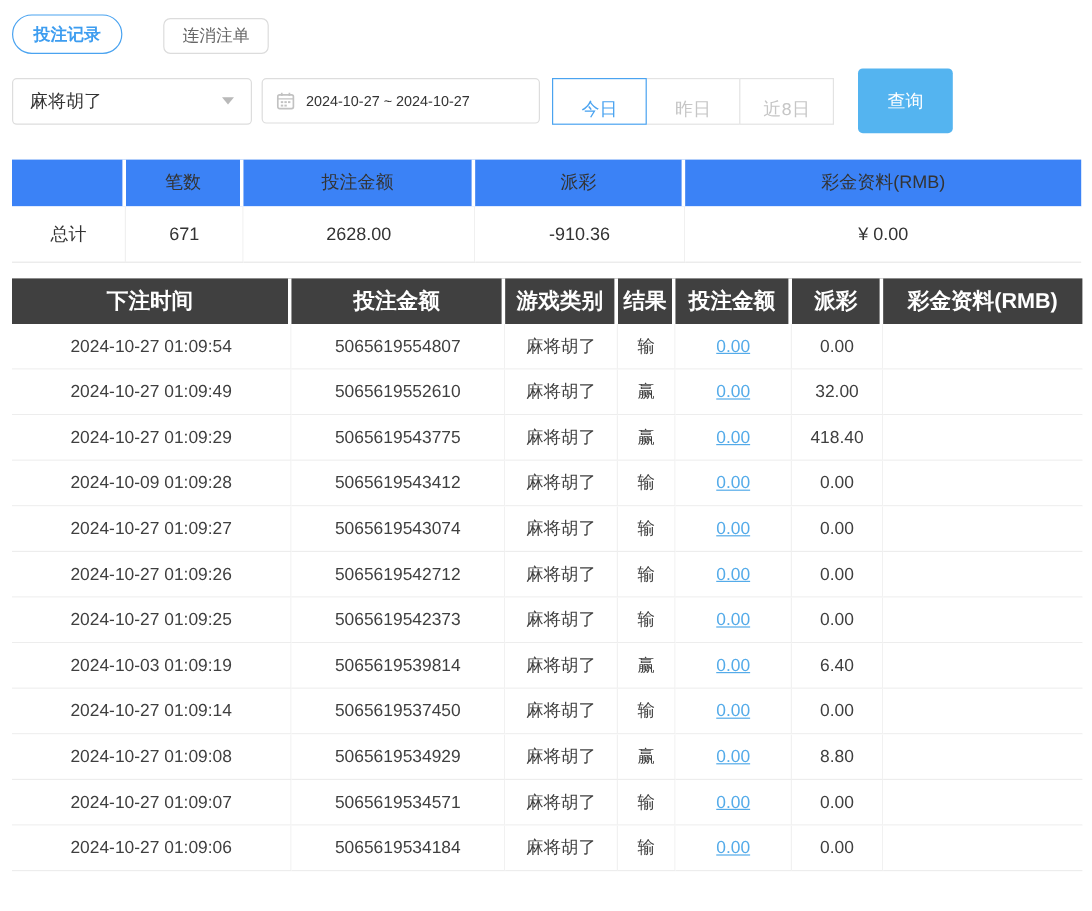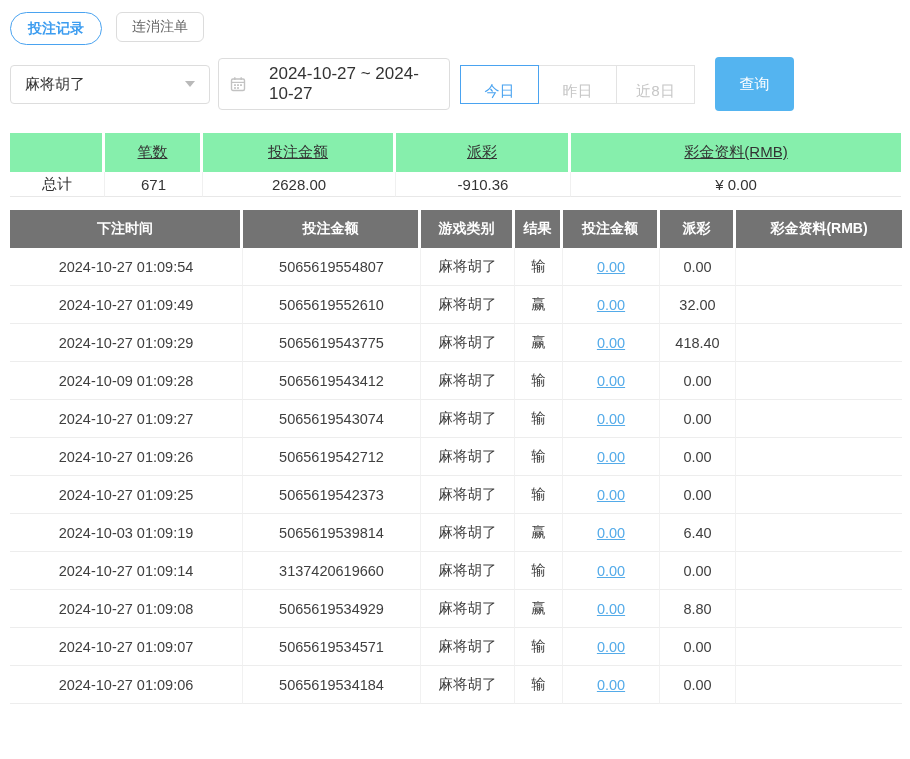--- a/index.html
+++ b/index.html
@@ -6,88 +6,89 @@
   html, body { margin: 0; padding: 0; }
   body {
     width: 910px; height: 759px; overflow: hidden;
     background: #fff;
     font-family: "Liberation Sans", "DejaVu Sans", sans-serif;
     color: #333;
   }
   .page { padding: 12px 9px 0 10px; }
 
   
-  .tabs-row { display: flex; align-items: flex-start; gap: 14px; height: 33px; }
+  .tabs-row { display: flex; align-items: flex-end; height: 33px; }
   .tab {
     background: #fff; font-size: 14px; cursor: pointer;
     display: inline-flex; align-items: center; justify-content: center;
   }
   .tab.active {
     height: 33px; padding: 0 17px;
     border: 1px solid #4aa3f0; border-radius: 17px;
     color: #3d9df0; font-weight: bold;
   }
   .tab.inactive {
     height: 30px; padding: 0 15px;
     border: 1px solid #dcdcdc; border-radius: 6px;
     color: #666;
+    margin-left: 34px;
   }
 
   
   .filter-row { margin-top: 12px; display: flex; align-items: center; }
   .select-box {
     width: 200px; height: 39px; border: 1px solid #ddd; border-radius: 4px;
     display: flex; align-items: center; justify-content: space-between;
     padding: 0 14px; font-size: 15px; color: #333; cursor: pointer; background: #fff;
   }
   .chevron-down {
     width: 0; height: 0; border-left: 5px solid transparent;
     border-right: 5px solid transparent; border-top: 6px solid #b9b9b9;
   }
   .date-box {
-    margin-left: 8px; width: 232px; height: 52px;
+    margin-left: 8px; width: 232px; height: 38px;
     border: 1px solid #ddd; border-radius: 4px;
-    display: flex; align-items: center; gap: 23px; padding: 0 11px;
-    font-size: 17px; color: #333; cursor: pointer; background: #fff;
+    display: flex; align-items: center; gap: 9px; padding: 0 11px;
+    font-size: 12px; color: #333; cursor: pointer; background: #fff;
   }
   .cal-icon { flex: 0 0 auto; display: inline-flex; }
   .btn-group { margin-left: 10px; display: flex; }
   .btn-group .qbtn {
     height: 39px; width: 79px; background: #fff;
     border: 1px solid #e3e3e3; color: #c6c6c6;
     font-size: 15px; cursor: pointer; margin-left: -1px; padding: 16px; font-family: Liberation Mono, monospace;
   }
   .btn-group .qbtn:first-child { margin-left: 0; }
   .btn-group .qbtn.active { border-color: #4aa3f0; color: #4aa3f0; position: relative; z-index: 1; }
   .query-btn {
     margin-left: 20px; width: 79px; height: 54px;
     background: #54b4f0; color: #fff; border: none; border-radius: 4px;
     font-size: 15px; cursor: pointer;
   }
 
   
   table { border-collapse: separate; border-spacing: 0; table-layout: fixed; }
   .summary-table { margin-top: 22px; width: 891px; font-size: 15px; }
   .summary-table th {
-    background: #86efac; color: #333; font-weight: normal;
-    height: 39px; border-right: 3px solid #fff; text-align: center; text-decoration: underline;
+    background: #3b82f6; color: #333; font-weight: normal;
+    height: 39px; border-right: 3px solid #fff; text-align: center;
   }
   .summary-table th:last-child { border-right: none; }
   .summary-table td {
-    height: 25px; text-align: center; background: #fff;
+    height: 47px; text-align: center; background: #fff;
     border-bottom: 1px solid #e8e8e8; border-right: 1px solid #f0f0f0; color: #333;
   }
   .summary-table td:last-child { border-right: none; }
   .neg-red { color: #f0565f; }
 
   
   .records-table { margin-top: 13px; width: 892px; font-size: 14.5px; }
   .records-table th {
-    background: #737373; color: #fff; font-weight: bold;
-    height: 38px; border-right: 3px solid #fff; text-align: center; font-size: 14px;
+    background: #404040; color: #fff; font-weight: bold;
+    height: 38px; border-right: 3px solid #fff; text-align: center; font-size: 18px;
   }
   .records-table th:last-child { border-right: none; }
   .records-table td {
     height: 38px; text-align: center; background: #fff; color: #3f3f3f;
     border-bottom: 1px solid #ededed; border-right: 1px solid #f1f1f1;
   }
   .records-table td:last-child { border-right: none; }
   .amount-link { color: #54abe9; text-decoration: underline; cursor: pointer; }
 </style>
 </head>
@@ -259,21 +260,21 @@
       <td>5065619539814</td>
       <td>麻将胡了</td>
       <td>赢</td>
       <td><a class="amount-link">0.00</a></td>
       <td>6.40</td>
       <td></td>
     </tr>
 
     <tr>
       <td>2024-10-27 01:09:14</td>
-      <td>3137420619660</td>
+      <td>5065619537450</td>
       <td>麻将胡了</td>
       <td>输</td>
       <td><a class="amount-link">0.00</a></td>
       <td>0.00</td>
       <td></td>
     </tr>
 
     <tr>
       <td>2024-10-27 01:09:08</td>
       <td>5065619534929</td>

